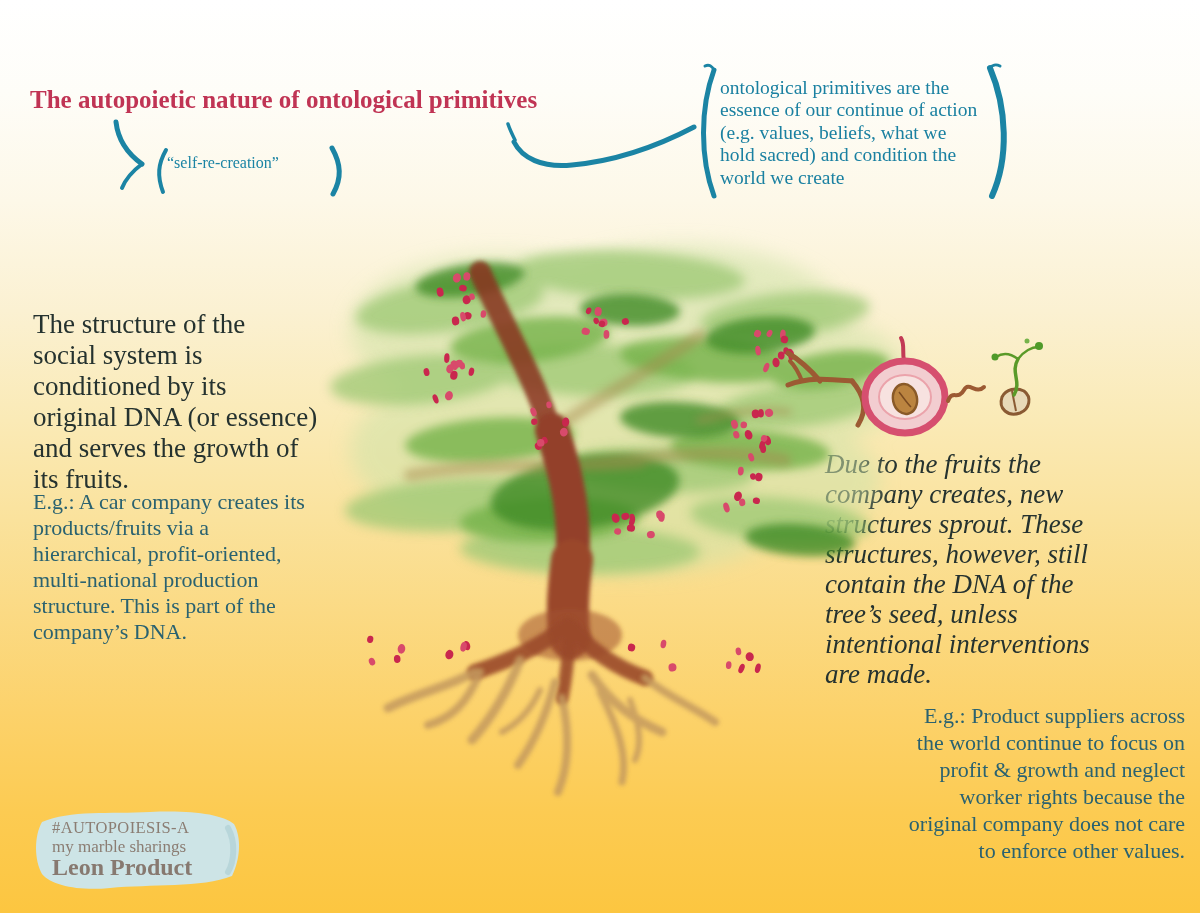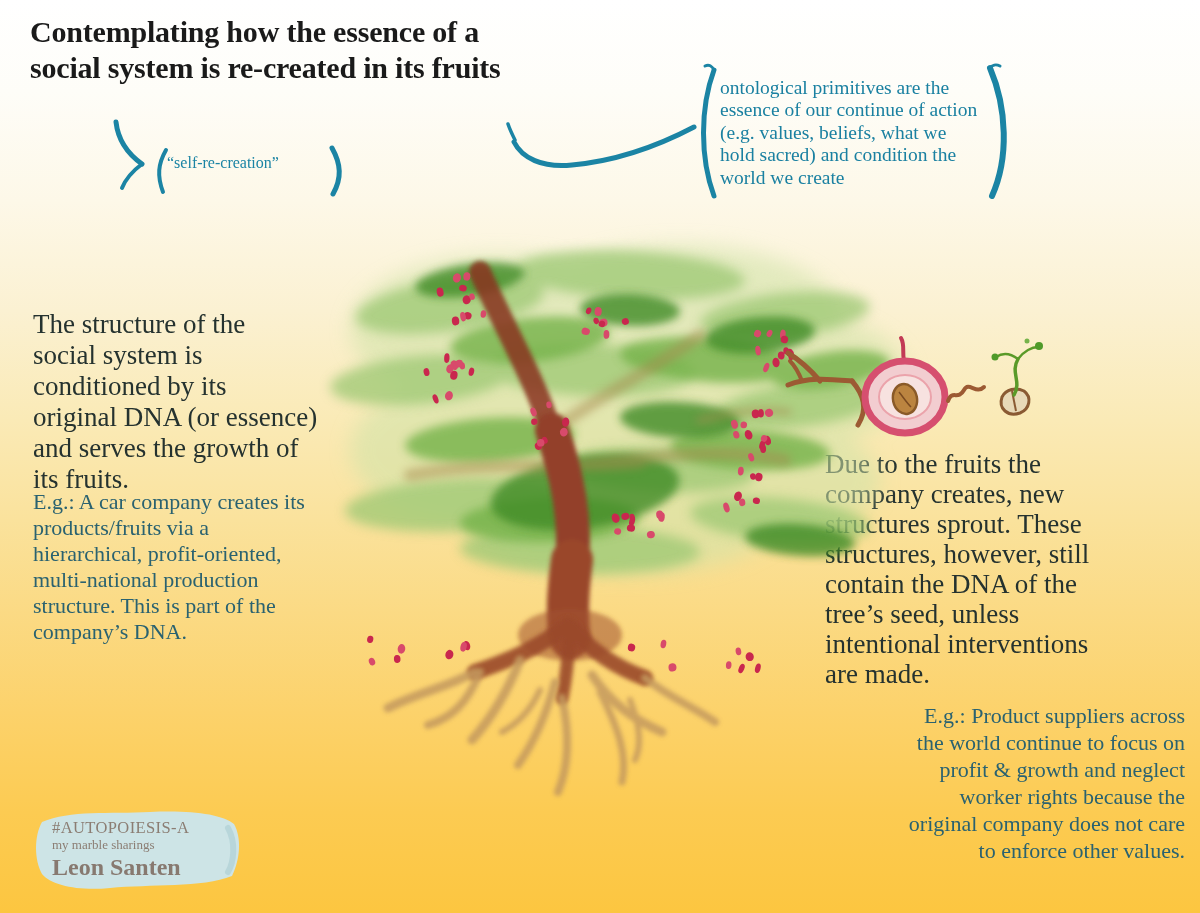--- a/index.html
+++ b/index.html
@@ -16,37 +16,36 @@
     color:#1a1a1a;letter-spacing:-0.2px;
   }
   .subtitle{
     left:30px;top:86px;margin:0;font-size:25px;line-height:28px;font-weight:bold;
     color:#c03454;
   }
   .selfre{left:167px;top:154px;font-size:16px;color:#1b84a4;}
   .note{left:720px;top:77px;width:282px;font-size:19.5px;line-height:22.4px;color:#1a80a1;}
   .left-main{left:33px;top:293px;width:360px;font-size:27px;line-height:31px;color:#25322f;margin-top:16px;}
   .left-eg{left:33px;top:489px;width:370px;font-size:22px;line-height:26px;color:#2a6270;}
-  .right-main{left:825px;top:449px;width:345px;font-size:27px;line-height:30px;color:#25322f;}
+  .right-main{left:825px;top:449px;width:345px;font-size:27px;line-height:30px;color:#25322f;font-style:italic;}
   .right-eg{left:825px;top:702px;width:360px;font-size:22px;line-height:27px;color:#2a6270;text-align:right;}
   .badge{left:30px;top:804px;width:220px;height:95px;}
   .badge svg{position:absolute;left:0;top:0;}
   .badge-tag{position:absolute;left:22px;top:14px;font-size:16.5px;font-weight:normal;
     letter-spacing:0.4px;color:#8b7d73;}
-  .badge-sub{position:absolute;left:22px;top:33px;font-size:13px;color:#8b7d73;}
+  .badge-sub{position:absolute;left:22px;top:33px;font-size:17px;color:#8b7d73;}
   .badge-author{position:absolute;left:22px;top:50px;font-size:24px;font-weight:bold;color:#877970;}
   svg.abs{overflow:visible;}
 </style>
 </head>
 <body>
 
 <div class="canvas">
 
-  <h1 class="abs title pre">Contemplating how the essence of a
-social system is re-created in its fruits</h1>
+  <h2 class="abs subtitle">The autopoietic nature of ontological primitives</h2>
 
   <svg class="abs" style="left:70px;top:112px;" width="290" height="95" viewBox="0 0 290 95">
     <g stroke="#1b84a4" fill="none" stroke-linecap="round">
       <path d="M46,10 C48,28 58,42 72,52" stroke-width="5"></path>
       <path d="M72,52 C64,58 56,66 52,76" stroke-width="4"></path>
       <path d="M96,38 C88,52 87,64 93,80" stroke-width="4"></path>
       <path d="M262,36 C271,52 272,66 263,82" stroke-width="5"></path>
     </g>
   </svg>
   <div class="abs selfre">“self-re-creation”</div>
@@ -316,16 +315,16 @@
   </svg>
 
   <div class="abs badge">
     <svg width="220" height="95" viewBox="0 0 220 95">
       <path d="M12,18 C40,6 80,10 120,8 C160,6 192,10 204,20 C212,34 210,56 202,72
                C172,84 120,80 80,84 C50,87 22,82 12,70 C4,56 4,32 12,18 Z" fill="#cde4e6"></path>
       <path d="M198,24 C206,38 204,58 198,68" stroke="#aacdd2" stroke-width="6" fill="none" opacity="0.6" stroke-linecap="round"></path>
     </svg>
     <div class="badge-tag">#AUTOPOIESIS-A</div>
     <div class="badge-sub">my marble sharings</div>
-    <div class="badge-author">Leon Santen</div>
+    <div class="badge-author">Leon Product</div>
   </div>
 
 </div>
 
 </body></html>

